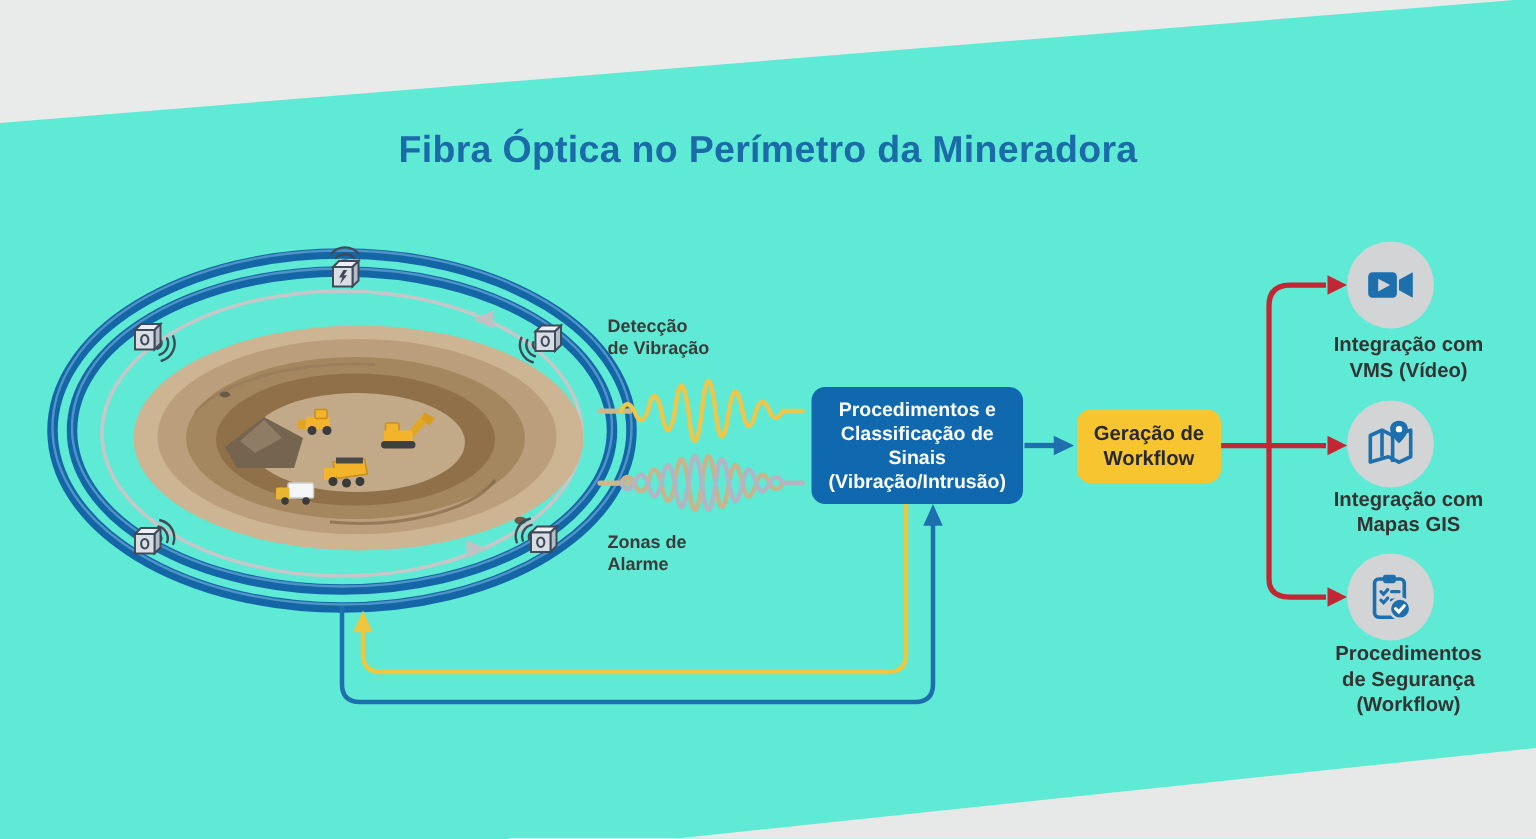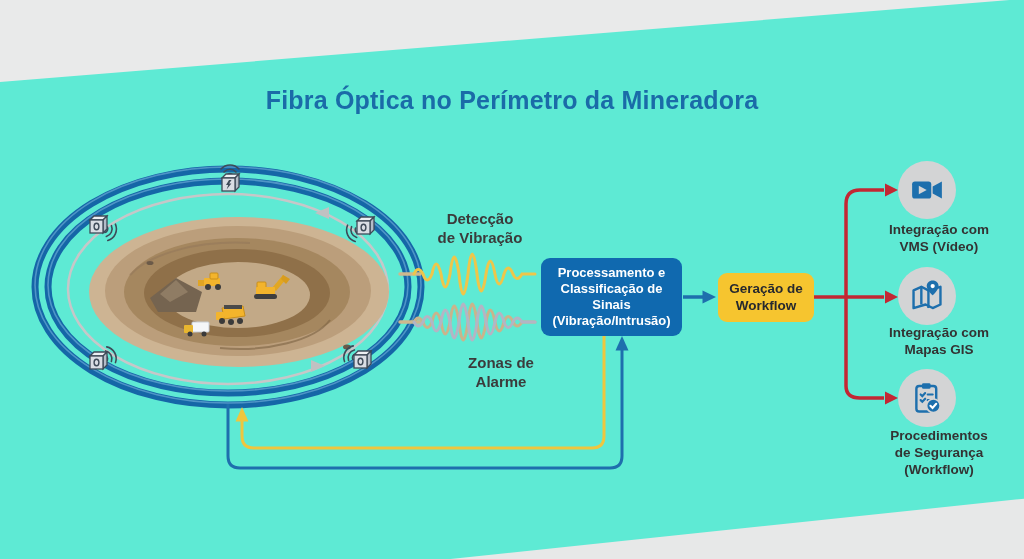--- a/index.html
+++ b/index.html
@@ -7,21 +7,21 @@
          font-family:"Liberation Sans",sans-serif;}
   .wedge-top{position:absolute;top:0;left:0;width:1024px;height:82px;background:#e9eaea;
              clip-path:polygon(0 0,98.6% 0,0 100%);z-index:0;}
   .wedge-bottom{position:absolute;bottom:0;left:0;width:1024px;height:90px;background:#e7e8e8;
              clip-path:polygon(100% 33%,100% 100%,44% 100%);z-index:0;}
   #art{position:absolute;top:0;left:0;z-index:1;}
   .overlay{position:absolute;z-index:2;}
   .page-title{top:86px;left:0;width:1024px;text-align:center;font-size:25px;font-weight:700;
               color:#1a6ba8;letter-spacing:.2px;}
   .ml{white-space:pre-line;}
-  .sig-label{width:150px;text-align:center;font-size:15px;font-weight:700;color:#3b3b3b;line-height:1.25;}
+  .sig-label{width:150px;text-align:left;font-size:12px;font-weight:700;color:#3b3b3b;line-height:1.25;}
   .node{border-radius:9px;display:flex;align-items:center;justify-content:center;text-align:center;}
   .node-processing{left:541px;top:258px;width:141px;height:78px;background:#1069af;color:#ffffff;
                    font-size:13px;font-weight:700;line-height:1.22;}
   .node-alarm{left:718px;top:273px;width:96px;height:49px;background:#f6c52f;color:#27292e;
               font-size:13.5px;font-weight:700;line-height:1.25;}
   .out-circle{width:58px;height:58px;border-radius:50%;background:#d3d4d5;display:flex;
               align-items:center;justify-content:center;}
   .out-label{width:160px;text-align:center;font-size:13.5px;font-weight:700;color:#333333;line-height:1.25;padding-left:12px;}
 </style>
 </head>
@@ -176,24 +176,24 @@
       <polygon points="898,190 885,183.5 885,196.5" fill="#c32733" stroke="none"></polygon>
       <polygon points="898,297 885,290.5 885,303.5" fill="#c32733" stroke="none"></polygon>
       <polygon points="898,398 885,391.5 885,404.5" fill="#c32733" stroke="none"></polygon>
     </g>
   </svg>
 
   <div class="overlay page-title">Fibra Óptica no Perímetro da Mineradora</div>
 
   <div class="overlay sig-label ml" style="left:405px;top:210px;">Detecção
 de Vibração</div>
-  <div class="overlay sig-label ml" style="left:426px;top:354px;">Zonas de
+  <div class="overlay sig-label ml" style="left:405px;top:354px;">Zonas de
 Alarme</div>
 
-  <div class="overlay node node-processing ml">Processamento e
+  <div class="overlay node node-processing ml">Procedimentos e
 Classificação de
 Sinais
 (Vibração/Intrusão)</div>
   <div class="overlay node node-alarm ml">Geração de
 Workflow</div>
 
   <div class="overlay out-circle" style="left:898px;top:161px;">
     <svg width="34" height="34" viewBox="0 0 24 24">
       <rect x="1.5" y="6" width="13.5" height="12" rx="2" fill="#1d6fad"></rect>
       <polygon points="16,9.5 22.5,6 22.5,18 16,14.5" fill="#1d6fad"></polygon>

